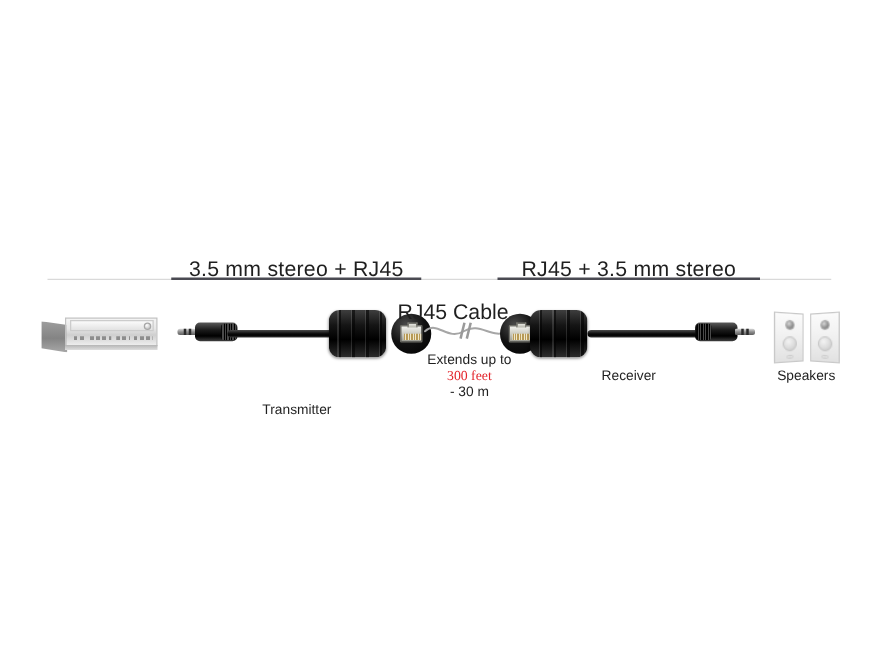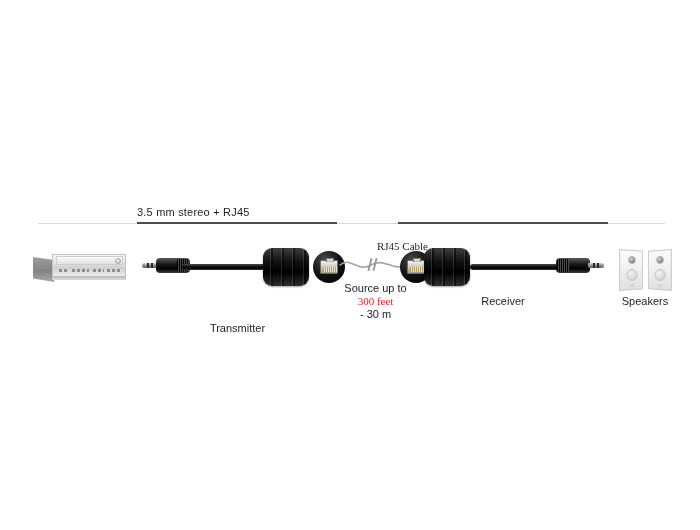--- a/index.html
+++ b/index.html
@@ -19,23 +19,24 @@
   
   #diagram-stage {
     position: absolute;
     left: 0; top: 0;
     width: 700px; height: 530px;
   }
 
   
   .span-label {
     position: absolute;
-    font-size: 11px;
+    font-size: 17px;
     letter-spacing: 0.2px;
     color: #1f1f1f;
+    text-align: center;
     white-space: nowrap;
   }
   #span-label-left  { left: 137px; top: 206px; width: 200px; }
   #span-label-right { left: 398px; top: 206px; width: 210px; }
 
   
   #span-rule-base {
     position: absolute;
     left: 38px; top: 223px;
     width: 627px; height: 1px;
@@ -61,25 +62,24 @@
   #caption-source   { left: 10px;  top: 295px; width: 140px; }
   #caption-tx       { left: 180px; top: 295px; width: 115px; margin-top: 27px; }
   #caption-rx       { left: 448px; top: 295px; width: 110px; }
   #caption-speakers { left: 600px; top: 295px; width: 90px;  }
 
   
   #rj45-cable-label {
     position: absolute;
     left: 318px; top: 240px;
     width: 110px;
-    font-size: 11px;
-    text-align: right;
+    font-size: 17px;
+    text-align: left;
     color: #1f1f1f;
     white-space: nowrap;
-    font-family: Liberation Serif, serif;
   }
   #extends-block {
     position: absolute;
     left: 323px; top: 282px;
     width: 105px;
     text-align: center;
     font-size: 11px;
     line-height: 13px;
     color: #1f1f1f;
   }
@@ -301,20 +301,21 @@
 </head>
 <body>
 
 <div id="diagram-stage">
 
   <div id="span-rule-base"></div>
   <div id="span-rule-left" class="span-rule-dark"></div>
   <div id="span-rule-right" class="span-rule-dark"></div>
 
   <div id="span-label-left" class="span-label">3.5 mm stereo + RJ45</div>
+  <div id="span-label-right" class="span-label">RJ45 + 3.5 mm stereo</div>
 
   <div id="analog-source">
     <div id="src-left-panel"></div>
     <div id="src-body"></div>
     <div id="src-faceplate"></div>
     <div id="src-base-shadow"></div>
     <div id="src-btns-a" class="src-btn-row"></div>
     <div id="src-btns-b" class="src-btn-row"></div>
     <div id="src-btns-c" class="src-btn-row"></div>
     <div id="src-btns-d" class="src-btn-row"></div>
@@ -342,21 +343,21 @@
     <svg width="70" height="26" viewBox="0 0 70 26">
       <path d="M2,13 C12,4 20,21 33,13 C46,5 56,20 68,13" fill="none" stroke="#a6a6a6" stroke-width="1.6" stroke-linecap="round"></path>
     </svg>
     <div id="break-mark-a" class="break-mark"></div>
     <div id="break-mark-b" class="break-mark"></div>
   </div>
 
   <div id="rj45-cable-label">RJ45 Cable</div>
 
   <div id="extends-block">
-    <div>Source up to</div>
+    <div>Extends up to</div>
     <div id="extends-distance">300 feet</div>
     <div>- 30 m</div>
   </div>
 
   <div id="rj45-port-rx" class="rj45-port">
     <div class="rj45-jack">
       <div class="rj45-tab"></div>
       <div class="rj45-pins"></div>
     </div>
   </div>

